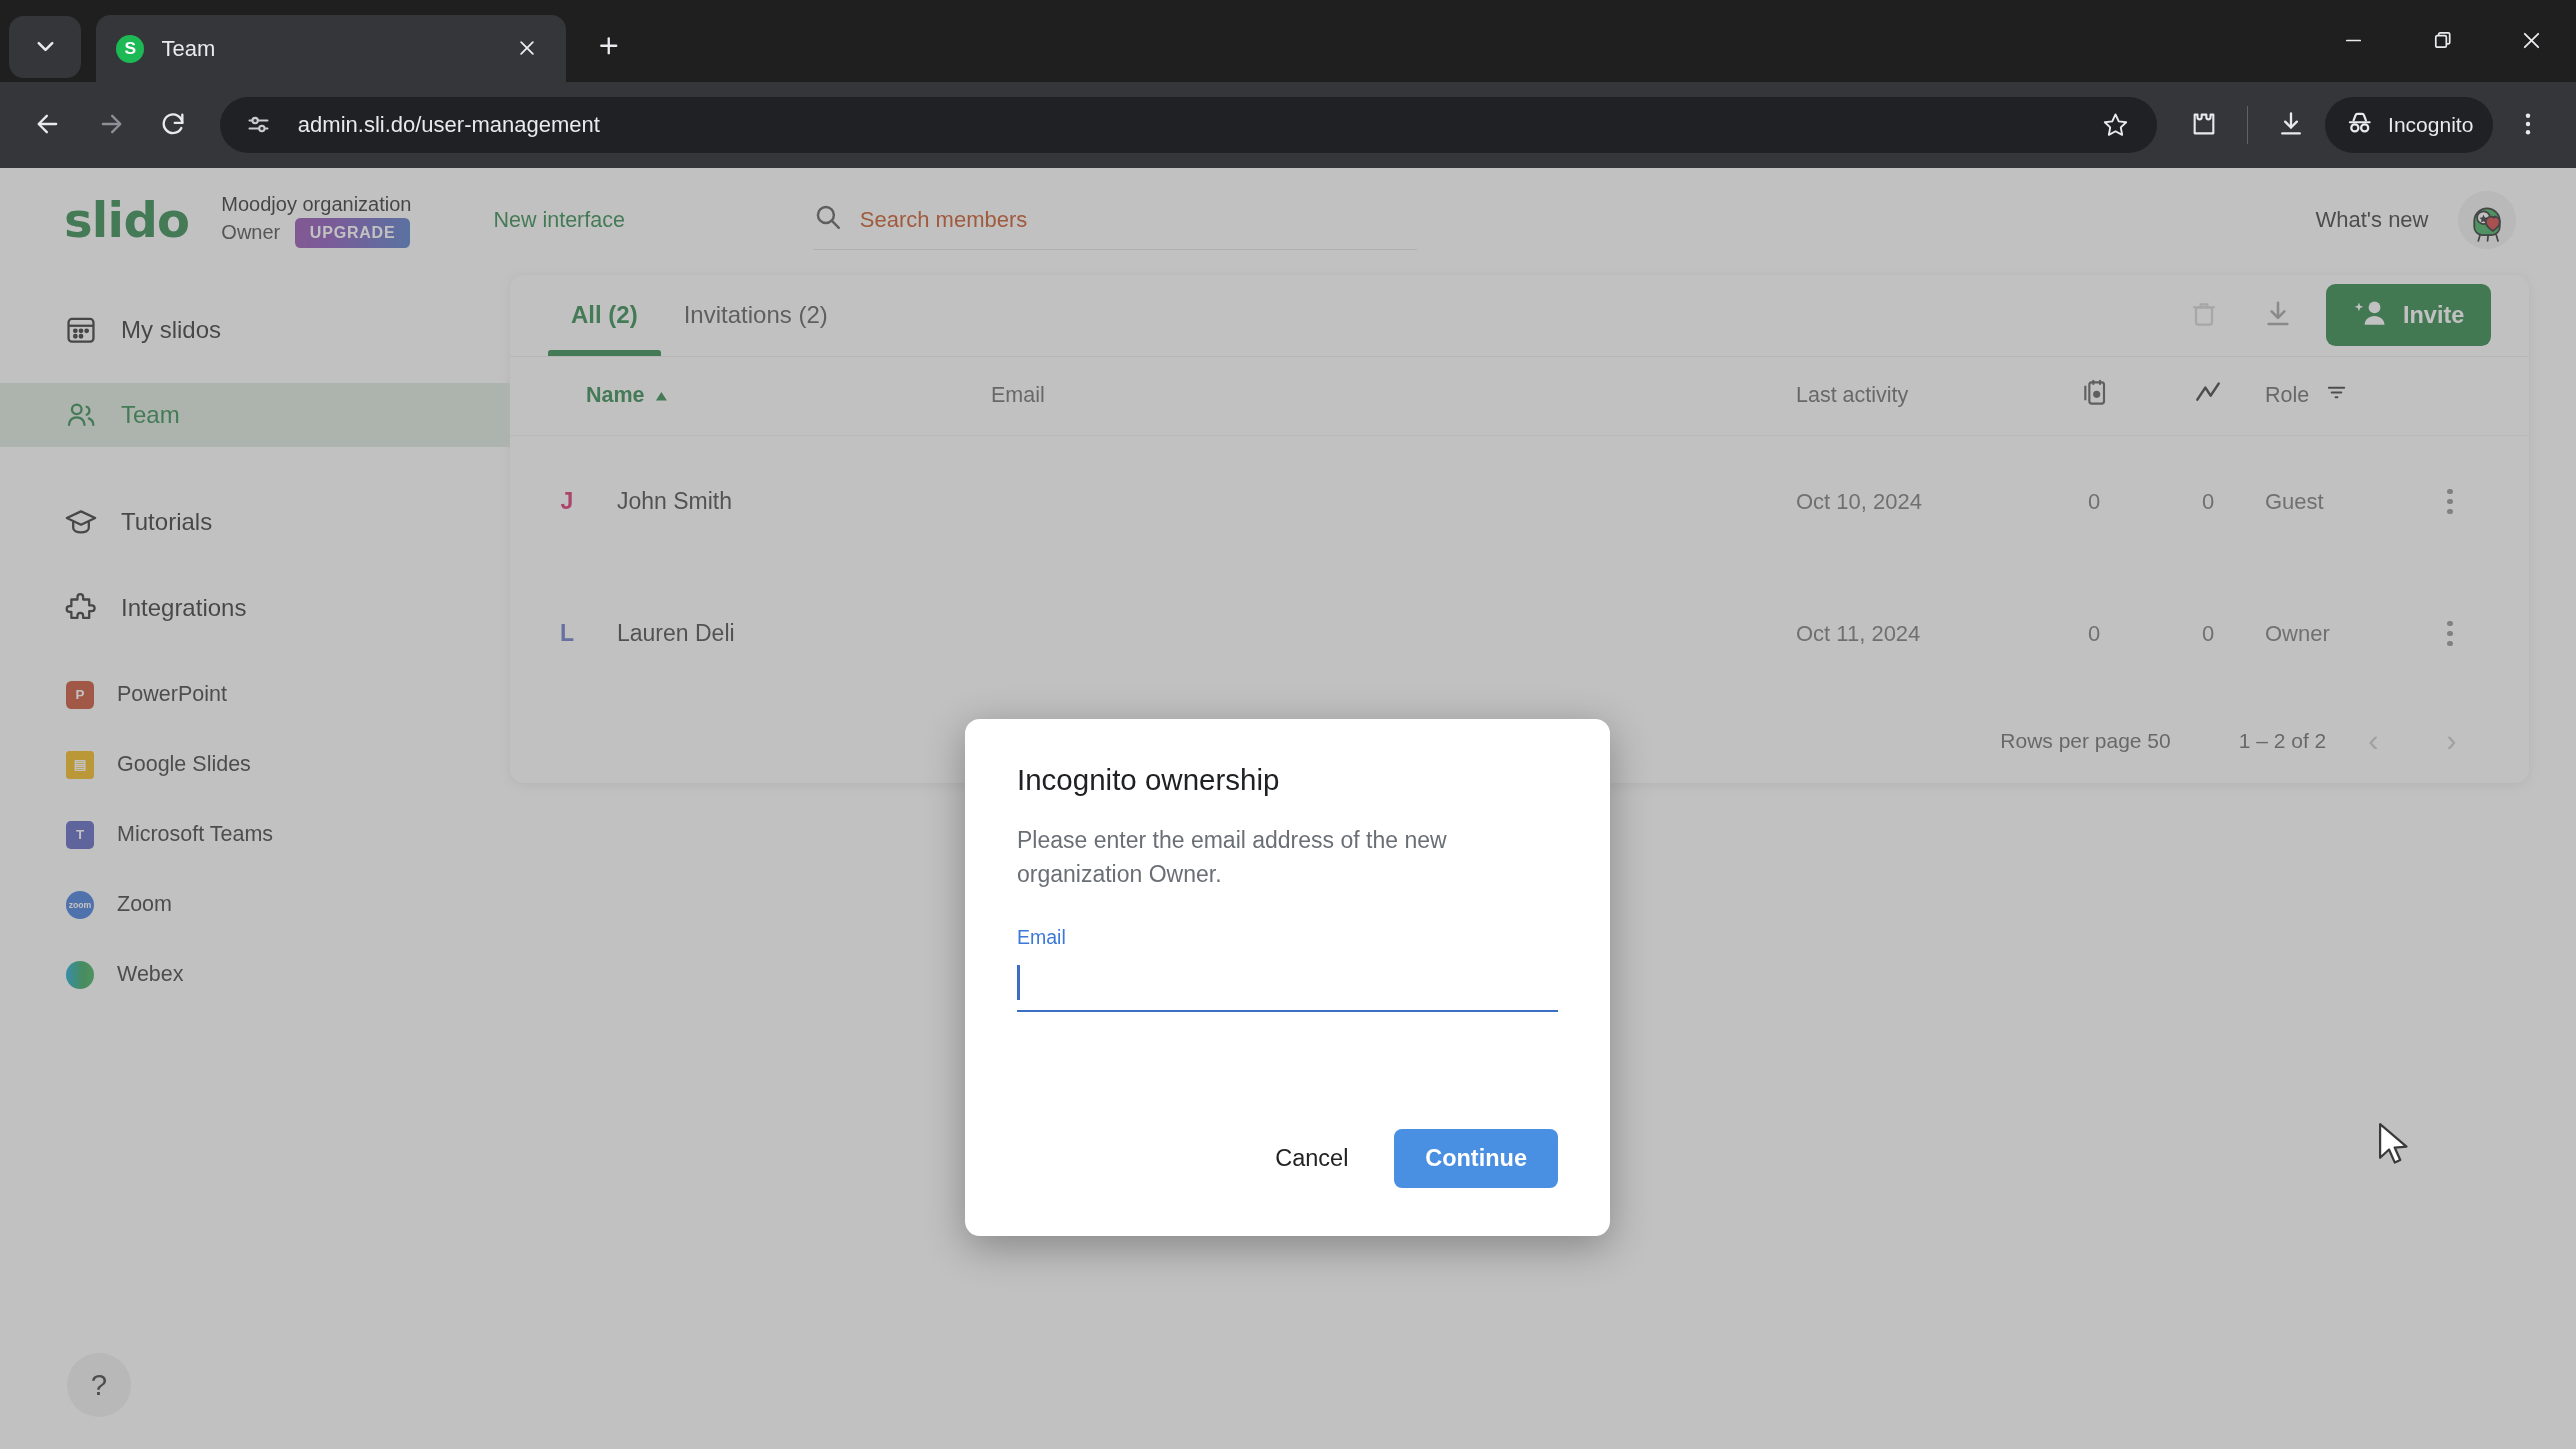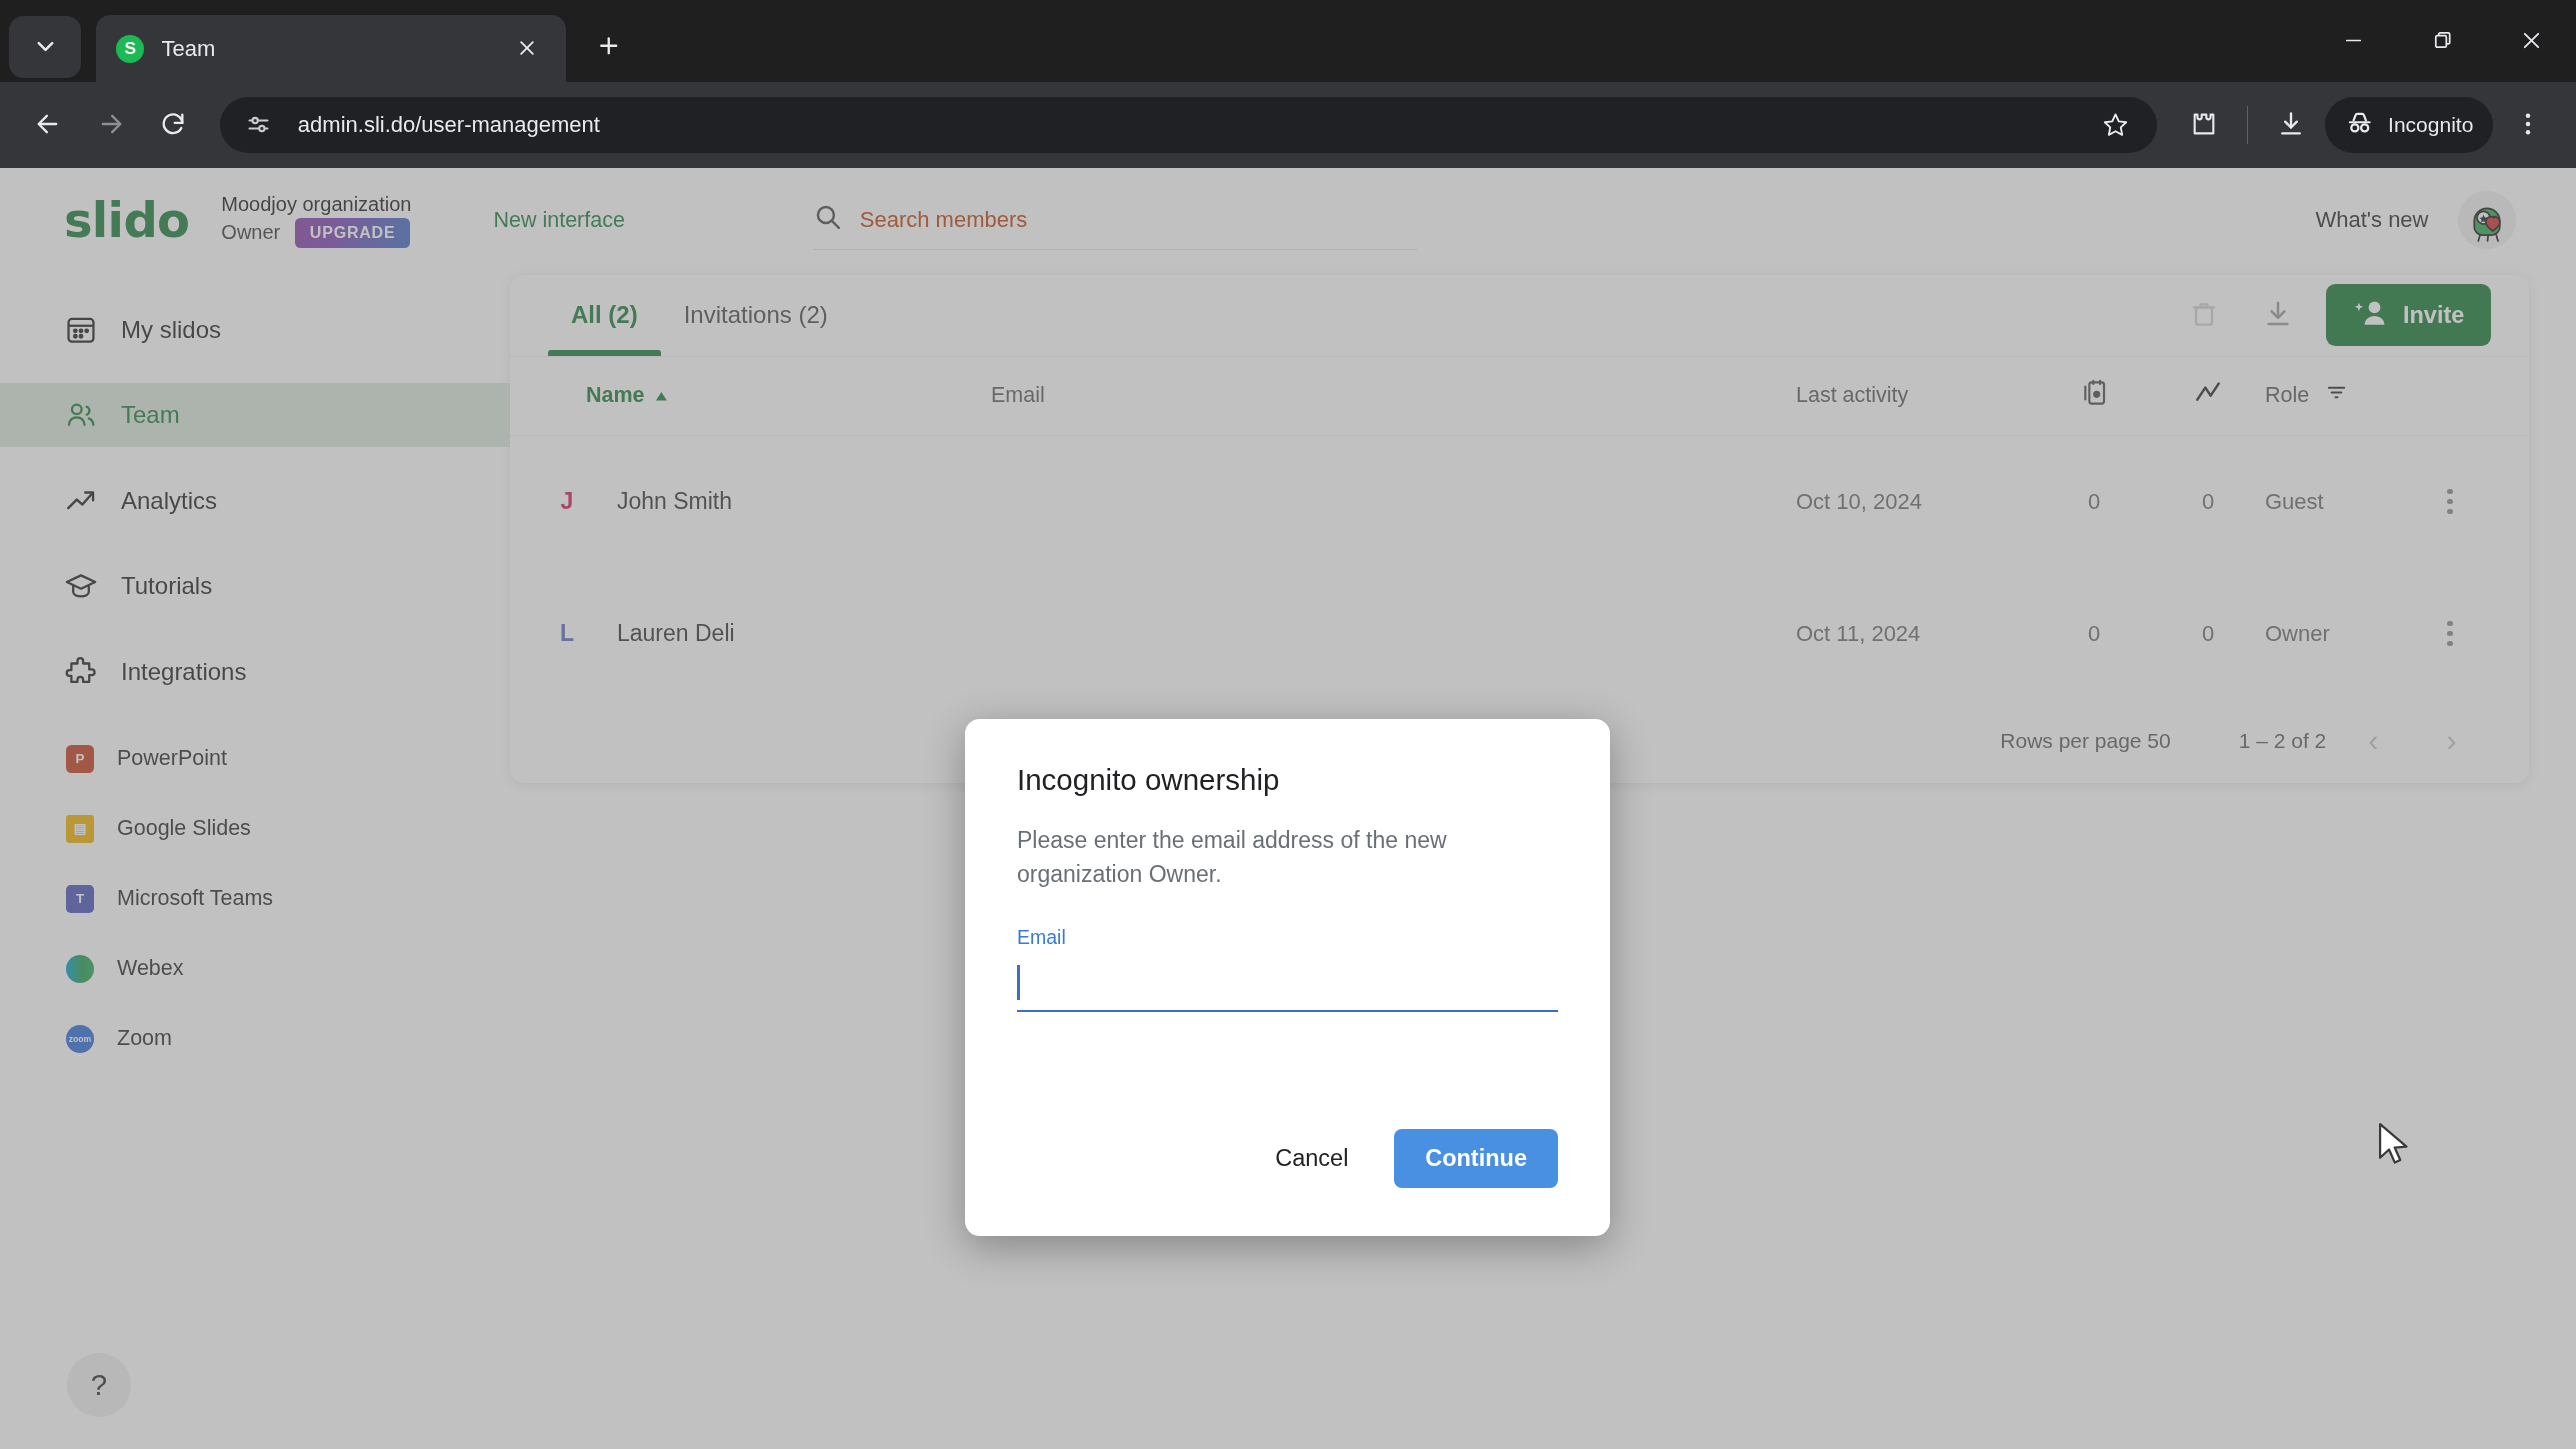--- a/index.html
+++ b/index.html
@@ -509,29 +509,20 @@
                 <path d="M3.5 19c0-3.2 2.5-5.4 5.5-5.4s5.5 2.2 5.5 5.4"></path>
                 <path d="M16 6.2a3 3 0 0 1 0 5.6"></path>
                 <path d="M17.5 14.4c2 .8 3.2 2.6 3.2 4.6"></path>
               </svg>
           </span>
           <span class="lbl">Team</span>
         </div>
 
         <div class="nav-gap"></div>
 
-        <div class="nav-item">
-          <span class="ic">
-            <svg viewBox="0 0 24 24" fill="none" stroke="#1f1f1f" stroke-width="1.7" stroke-linecap="round" stroke-linejoin="round">
-                <polyline points="3 17 9 11 13 14.5 20 6.5"></polyline>
-                <polyline points="15 6 20.5 6 20.5 11.5"></polyline>
-              </svg>
-          </span>
-          <span class="lbl">Analytics</span>
-        </div>
 
         <div class="nav-gap"></div>
 
         <div class="nav-item">
           <span class="ic">
             <svg viewBox="0 0 24 24" fill="none" stroke="#1f1f1f" stroke-width="1.6" stroke-linejoin="round">
                 <polygon points="12 4.5 22 9.2 12 13.9 2 9.2"></polygon>
                 <path d="M6.5 11.4v4.8c0 1.9 2.5 3.2 5.5 3.2s5.5-1.3 5.5-3.2v-4.8"></path>
               </svg>
           </span>
@@ -557,26 +548,26 @@
         </div>
         <div class="integration-item">
           <span class="ic" style="background:#f4b400;border-radius:3.4px;">▤</span>
           <span class="lbl">Google Slides</span>
         </div>
         <div class="integration-item">
           <span class="ic" style="background:#4b53bc;border-radius:4.7px;">T</span>
           <span class="lbl">Microsoft Teams</span>
         </div>
         <div class="integration-item">
+          <span class="ic" style="background:#2d6ddb;border-radius:50%;font-size:8.7px;">zoom</span>
+          <span class="lbl">Zoom</span>
+        </div>
+        <div class="integration-item">
           <span class="ic" style="background:linear-gradient(90deg,#00a0d1 0%,#1f9e4b 60%,#2fa84f 100%);border-radius:50%;"></span>
           <span class="lbl">Webex</span>
-        </div>
-        <div class="integration-item">
-          <span class="ic" style="background:#2d6ddb;border-radius:50%;font-size:8.7px;">zoom</span>
-          <span class="lbl">Zoom</span>
         </div>
 
         <div class="help-btn">?</div>
       </div>
 
       <div class="main">
         <div class="card">
 
           <div class="tabs-row">
             <div class="tab-item active">

